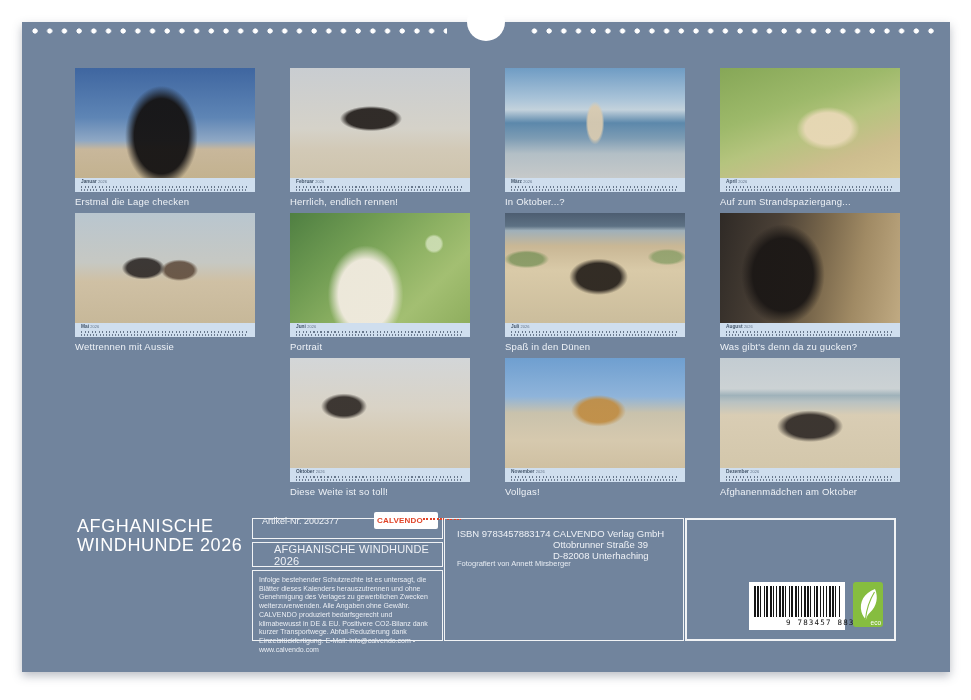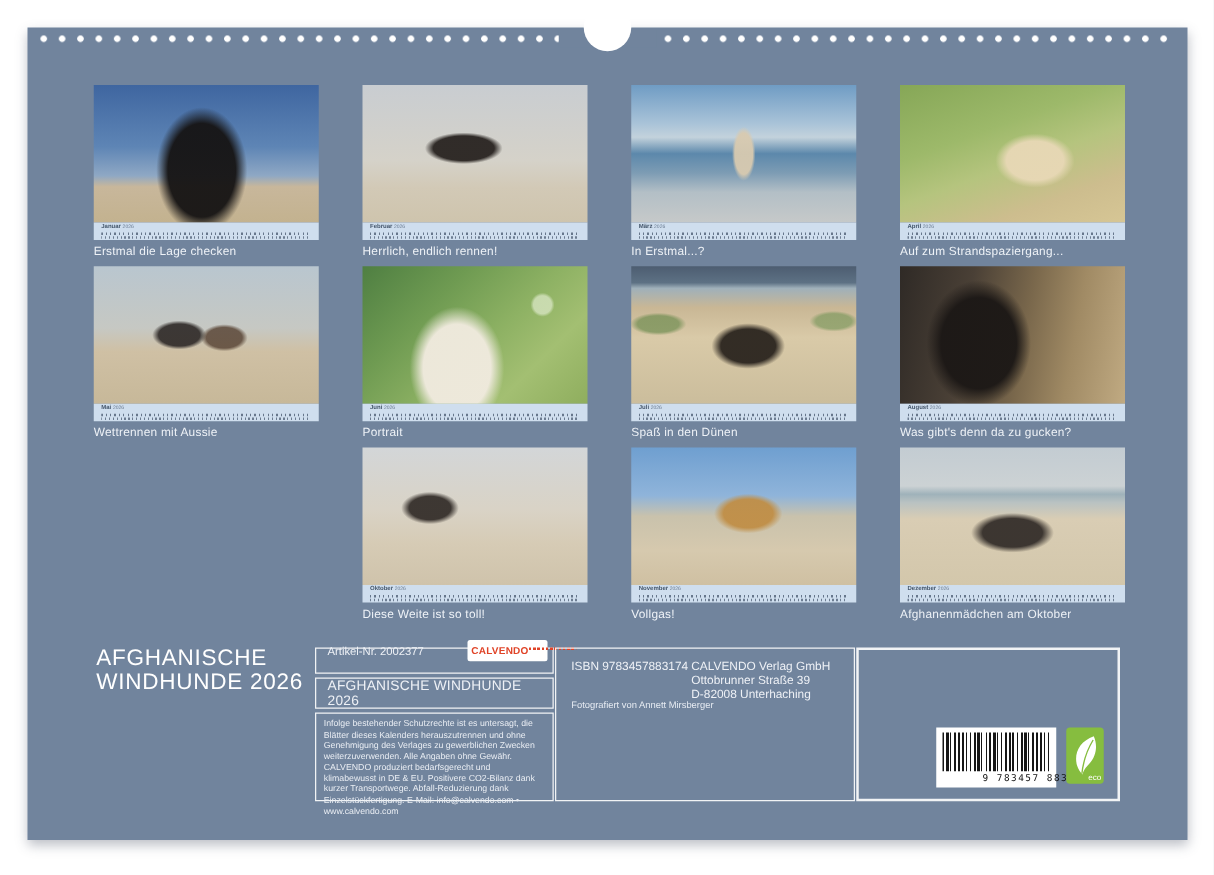--- a/index.html
+++ b/index.html
@@ -53,21 +53,21 @@
       linear-gradient(180deg,#d3d6d8 0%,#d9d3c6 45%,#d6cbb5 70%,#cfc3ab 100%);}
   .m11{background:radial-gradient(ellipse 38px 22px at 52% 48%,rgba(192,142,70,.95) 0 52%,rgba(192,142,70,0) 72%),
       linear-gradient(180deg,#6f9fd0 0%,#8fb4da 35%,#c9c2ac 50%,#d6c9ae 75%,#cfc0a2 100%);}
   .m12{background:radial-gradient(ellipse 46px 22px at 50% 62%,rgba(52,46,42,.95) 0 52%,rgba(52,46,42,0) 72%),
       linear-gradient(180deg,#c3ccd2 0%,#ccd2d4 28%,#9fb2ba 34%,#b9c2c2 40%,#d9cdb4 52%,#d3c7ab 100%);}
   
   .big-title{position:absolute;left:55px;top:495px;font-size:18px;line-height:19px;color:#ffffff;letter-spacing:.6px;}
   .ibox{position:absolute;border:1px solid rgba(255,255,255,.9);box-sizing:border-box;color:#eef1f6;}
   .box-artikel{left:230px;top:496px;width:191px;height:21px;display:flex;align-items:center;padding:0 4px 16px 9px;justify-content:space-between;}
   .box-artikel .art{font-size:9px;}
-  .box-title{left:230px;top:520px;width:191px;height:25px;display:flex;align-items:center;padding-left:9px;font-size:11px;letter-spacing:.2px;}
+  .box-title{left:230px;top:520px;width:191px;height:25px;display:flex;align-items:center;padding-left:21px;font-size:11px;letter-spacing:.2px;}
   .box-legal{left:230px;top:548px;width:191px;height:71px;padding:5px 6px;font-size:7px;line-height:8.7px;color:#e9edf3;}
   .box-mid{left:422px;top:496px;width:240px;height:123px;position:absolute;}
   .box-mid .isbn{position:absolute;left:12px;top:9px;font-size:9.5px;}
   .box-mid .addr{position:absolute;left:108px;top:9px;font-size:9.5px;line-height:11px;}
   .box-mid .photog{position:absolute;left:12px;top:40px;font-size:7.5px;color:#e6ebf2;}
   .box-right{left:663px;top:496px;width:211px;height:123px;border-width:2px;position:absolute;}
   
   .cv-logo{width:64px;height:17px;background:#fff;border-radius:2px;display:flex;align-items:center;padding:0 3px;box-sizing:border-box;}
   .cv-txt{display:flex;line-height:1;}
   .cv-name{font-size:8px;font-weight:bold;color:#e04327;letter-spacing:.2px;}
@@ -110,21 +110,21 @@
     </div>
     <div class="caption">Erstmal die Lage checken</div>
   </div>
   <div class="cell c3 r1">
     <div class="photo m3"></div>
     <div class="strip">
       <div class="strip-label"><b>März</b> <span>2026</span></div>
       <div class="ticks t1"></div>
       <div class="ticks t2"></div>
     </div>
-    <div class="caption">In Erstmal...?</div>
+    <div class="caption">In Oktober...?</div>
   </div>
   <div class="cell c4 r1">
     <div class="photo m4"></div>
     <div class="strip">
       <div class="strip-label"><b>April</b> <span>2026</span></div>
       <div class="ticks t1"></div>
       <div class="ticks t2"></div>
     </div>
     <div class="caption">Auf zum Strandspaziergang...</div>
   </div>

